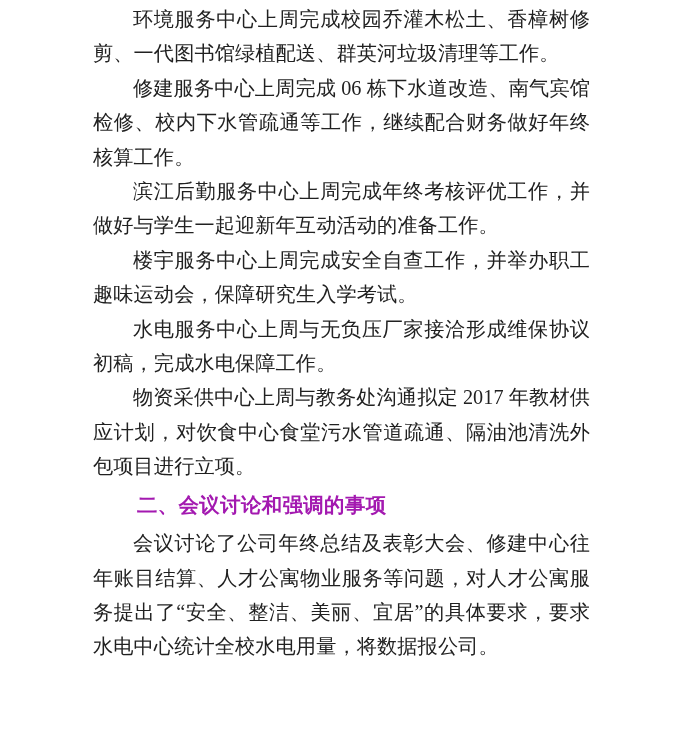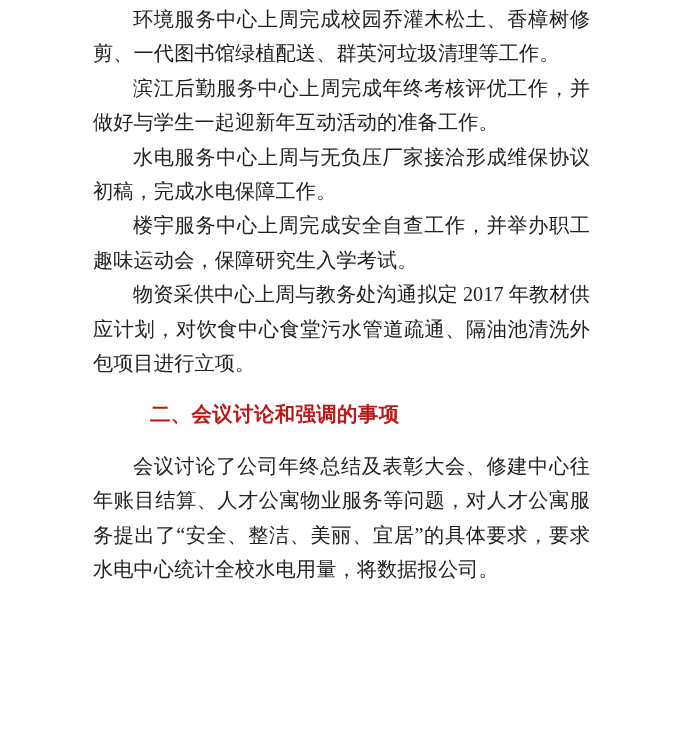--- a/index.html
+++ b/index.html
@@ -42,52 +42,53 @@
     letter-spacing: 0.1px;
     text-align: justify;
     text-align-last: left;
     text-justify: inter-character;
     text-indent: 40px;   
     color: #242424;
     word-break: break-all;
   }
 
   h2.heading {
-    margin: 17px;
+    margin: 4px;
     padding: 0;
     font-family: "DejaVu Sans", "Liberation Sans", sans-serif;
     font-size: 20.4px;
     line-height: 34.4px;
     font-weight: 700;
     letter-spacing: 0.4px;
     text-indent: 40px;
     text-align: left;
-    color: #b91c1c;
+    color: #a21caf;
   }
 
   
   #text-column {
     filter: contrast(1.03);
   }
 </style>
 </head>
 <body>
 
 <div id="page">
   <div id="text-column">
 
     <p class="para">环境服务中心上周完成校园乔灌木松土、香樟树修剪、一代图书馆绿植配送、群英河垃圾清理等工作。</p>
 
+    <p class="para">修建服务中心上周完成 06 栋下水道改造、南气宾馆检修、校内下水管疏通等工作，继续配合财务做好年终核算工作。</p>
 
     <p class="para">滨江后勤服务中心上周完成年终考核评优工作，并做好与学生一起迎新年互动活动的准备工作。</p>
 
 
+    <p class="para">楼宇服务中心上周完成安全自查工作，并举办职工趣味运动会，保障研究生入学考试。</p>
+
     <p class="para">水电服务中心上周与无负压厂家接洽形成维保协议初稿，完成水电保障工作。</p>
-
-    <p class="para">楼宇服务中心上周完成安全自查工作，并举办职工趣味运动会，保障研究生入学考试。</p>
 
     <p class="para">物资采供中心上周与教务处沟通拟定 2017 年教材供应计划，对饮食中心食堂污水管道疏通、隔油池清洗外包项目进行立项。</p>
 
 
     <h2 class="heading">二、会议讨论和强调的事项</h2>
 
     <p class="para">会议讨论了公司年终总结及表彰大会、修建中心往年账目结算、人才公寓物业服务等问题，对人才公寓服务提出了“安全、整洁、美丽、宜居”的具体要求，要求水电中心统计全校水电用量，将数据报公司。</p>
 
   </div>
 </div>

